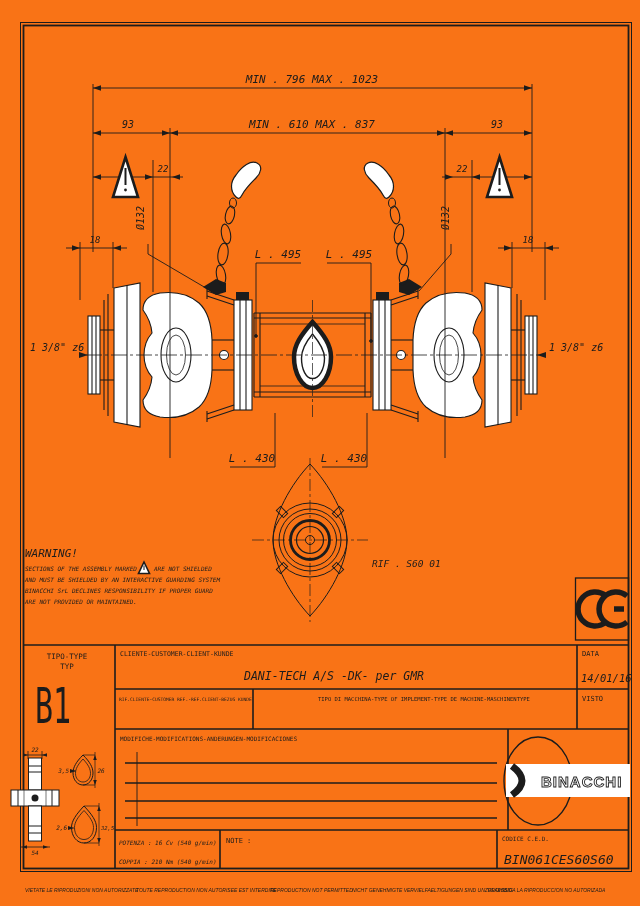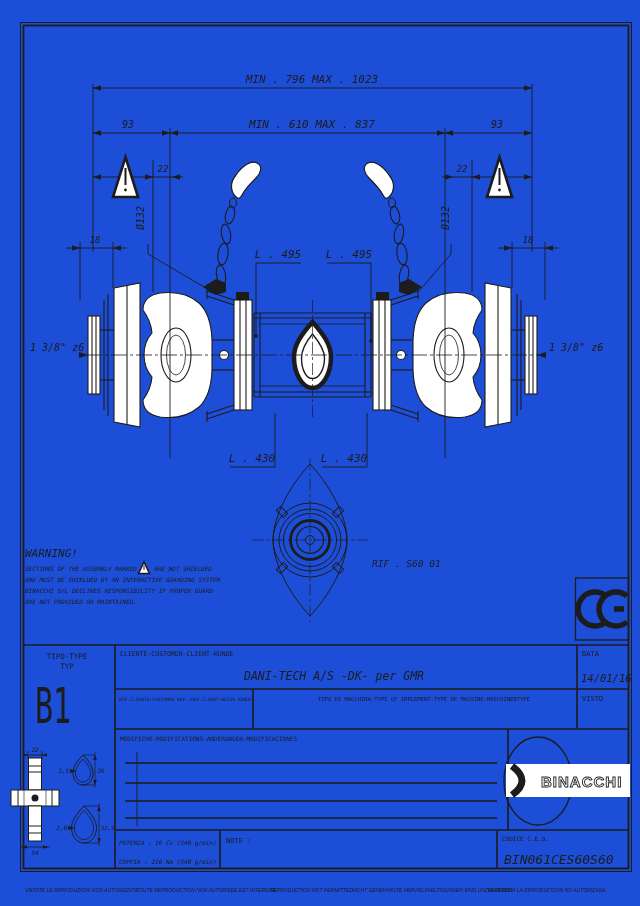--- a/index.html
+++ b/index.html
@@ -1,16 +1,16 @@
 <!DOCTYPE html>
 <html><head>
 <meta charset="utf-8">
 <style>
   html,body{margin:0;padding:0;background:#e8e8e8;}
-  #sheet{position:relative;width:640px;height:906px;background:#1d4ed8;overflow:hidden;}
+  #sheet{position:relative;width:640px;height:906px;background:#f97316;overflow:hidden;}
   svg{position:absolute;left:0;top:0;}
   .cad{font-family:"DejaVu Sans Mono",monospace;font-style:italic;fill:#1c1c1c;}
   .cadu{font-family:"DejaVu Sans Mono",monospace;fill:#1c1c1c;}
   .ftr{font-family:"Liberation Sans",sans-serif;font-style:italic;fill:#1c1c1c;}
   .brand{font-family:"Liberation Sans",sans-serif;font-weight:bold;fill:#ffffff;stroke:#1c1c1c;stroke-width:0.9;letter-spacing:1px;}
 </style>
 </head>
 <body>
 
 <div id="sheet">

